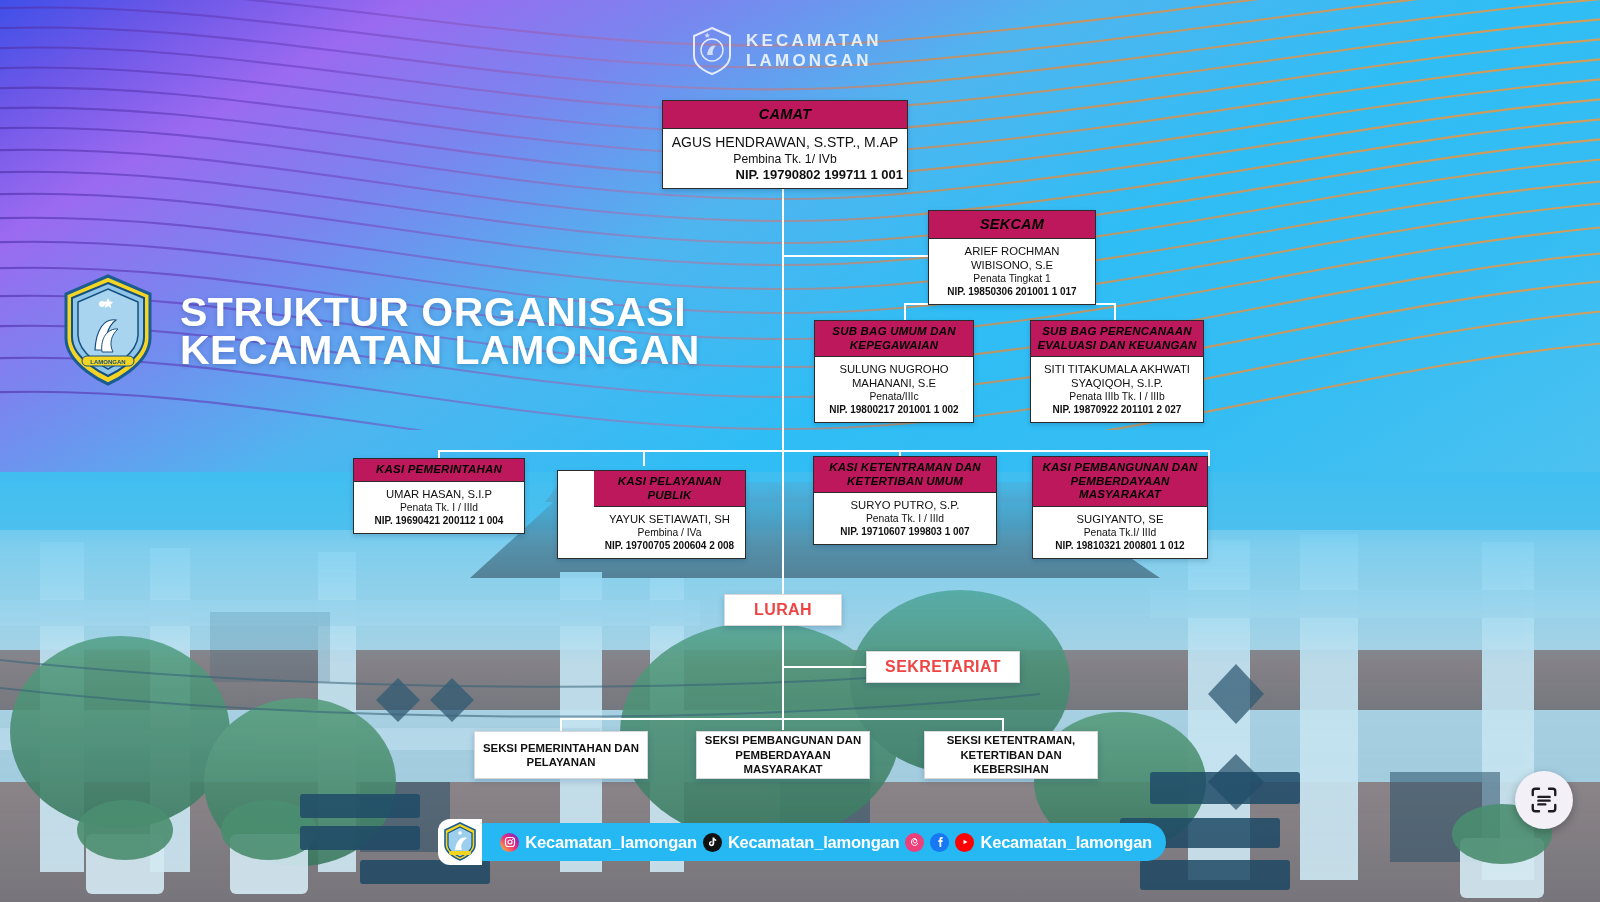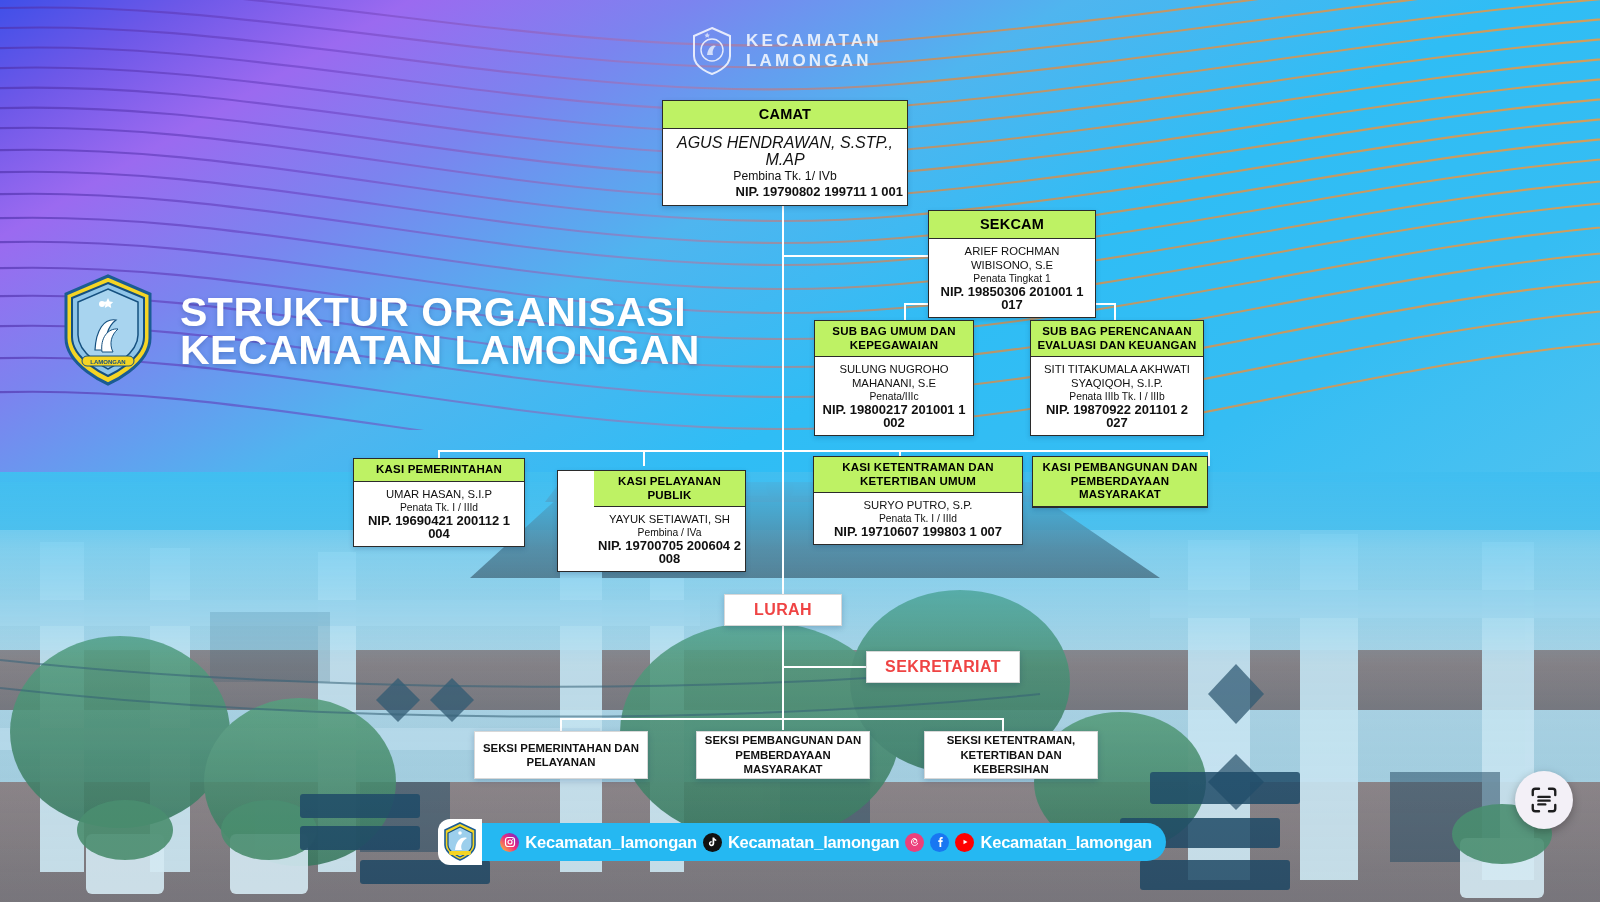--- a/index.html
+++ b/index.html
@@ -54,39 +54,39 @@
 
   
   .node {
     position: absolute;
     border: 1px solid #2b2b2b;
     background: #fff;
     box-shadow: 0 2px 5px rgba(0,40,90,.20);
     z-index: 5;
   }
   .node .hdr {
-    background: #bef264;
+    background: #be185d;
     border-bottom: 1px solid #2b2b2b;
     color: #000;
-    font-weight: 700; 
+    font-weight: 700; font-style: italic;
     text-align: center;
     font-size: 11.5px; line-height: 13.5px;
     padding: 4px 4px;
     letter-spacing: .2px;
   }
   .node .hdr.big { font-size: 14.5px; line-height: 17px; padding: 5px 4px; }
   .node .body {
     text-align: center;
     padding: 5px 4px 6px;
     color: #111;
   }
   .node .body .nm  { font-size: 11.3px; line-height: 14px; }
   .node .body .rk  { font-size: 10.3px; line-height: 13px; }
-  .node .body .nip { font-size: 13px; line-height: 13px; font-weight: 700; }
-  .node .body.lg .nm { font-size: 16px; line-height: 17px; font-style: italic; }
+  .node .body .nip { font-size: 10px; line-height: 13px; font-weight: 700; }
+  .node .body.lg .nm { font-size: 14px; line-height: 17px; }
   .node .body.lg .rk { font-size: 12.2px; line-height: 16px; }
   .node .body.lg .nip{ font-size: 13px; line-height: 15px; text-align: right; }
 
   
   .pnode {
     position: absolute;
     background: #fff;
     border: 1px solid #d8d8d8;
     box-shadow: 0 2px 6px rgba(0,40,90,.22);
     display: flex; align-items: center; justify-content: center;
@@ -389,31 +389,36 @@
 
   <div class="node" style="left:557px; top:470px; width:189px;padding-left:36px;">
     <div class="hdr">KASI PELAYANAN PUBLIK</div>
     <div class="body">
       <div class="nm">YAYUK SETIAWATI, SH</div>
       <div class="rk">Pembina / IVa</div>
       <div class="nip">NIP. 19700705 200604 2 008</div>
     </div>
   </div>
 
-  <div class="node" style="left:813px; top:456px; width:210px;">
+  <div class="node" style="left:813px; top:456px; width:184px;">
     <div class="hdr">KASI KETENTRAMAN DAN KETERTIBAN UMUM</div>
     <div class="body">
       <div class="nm">SURYO PUTRO, S.P.</div>
       <div class="rk">Penata Tk. I / IIId</div>
       <div class="nip">NIP. 19710607 199803 1 007</div>
     </div>
   </div>
 
   <div class="node" style="left:1032px; top:456px; width:176px;">
     <div class="hdr">KASI PEMBANGUNAN DAN PEMBERDAYAAN MASYARAKAT</div>
+    <div class="body">
+      <div class="nm">SUGIYANTO, SE</div>
+      <div class="rk">Penata Tk.I/ IIId</div>
+      <div class="nip">NIP. 19810321 200801 1 012</div>
+    </div>
   </div>
 
   <div class="pnode italic" style="left:724px; top:594px; width:118px; height:32px;">
     <span>LURAH</span>
   </div>
 
   <div class="pnode italic" style="left:866px; top:651px; width:154px; height:32px;">
     <span>SEKRETARIAT</span>
   </div>
 

